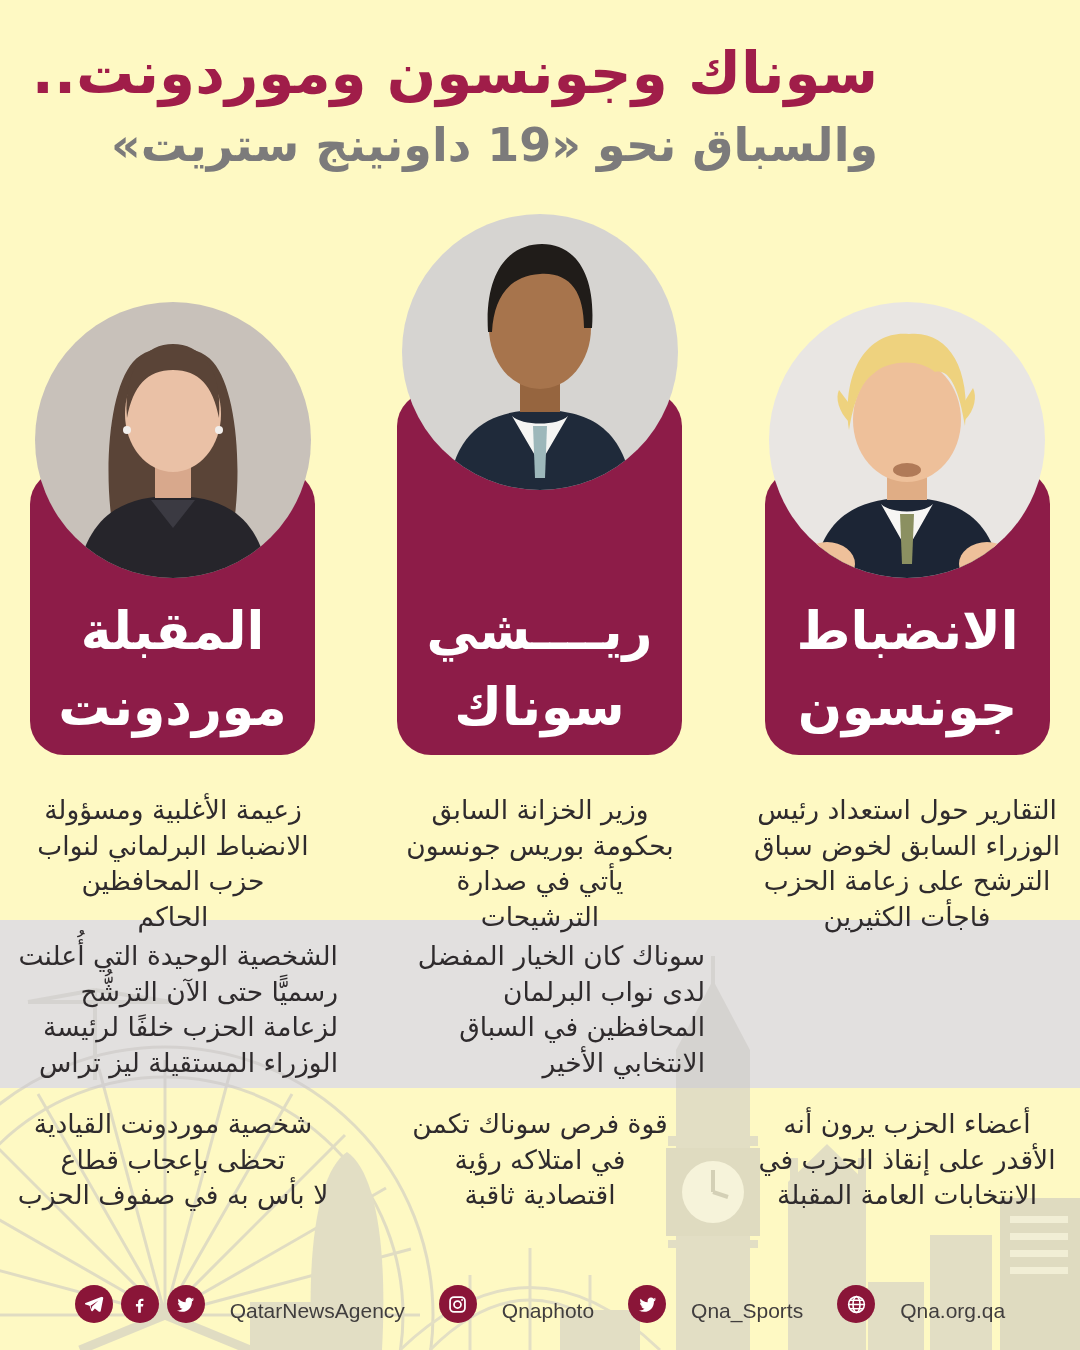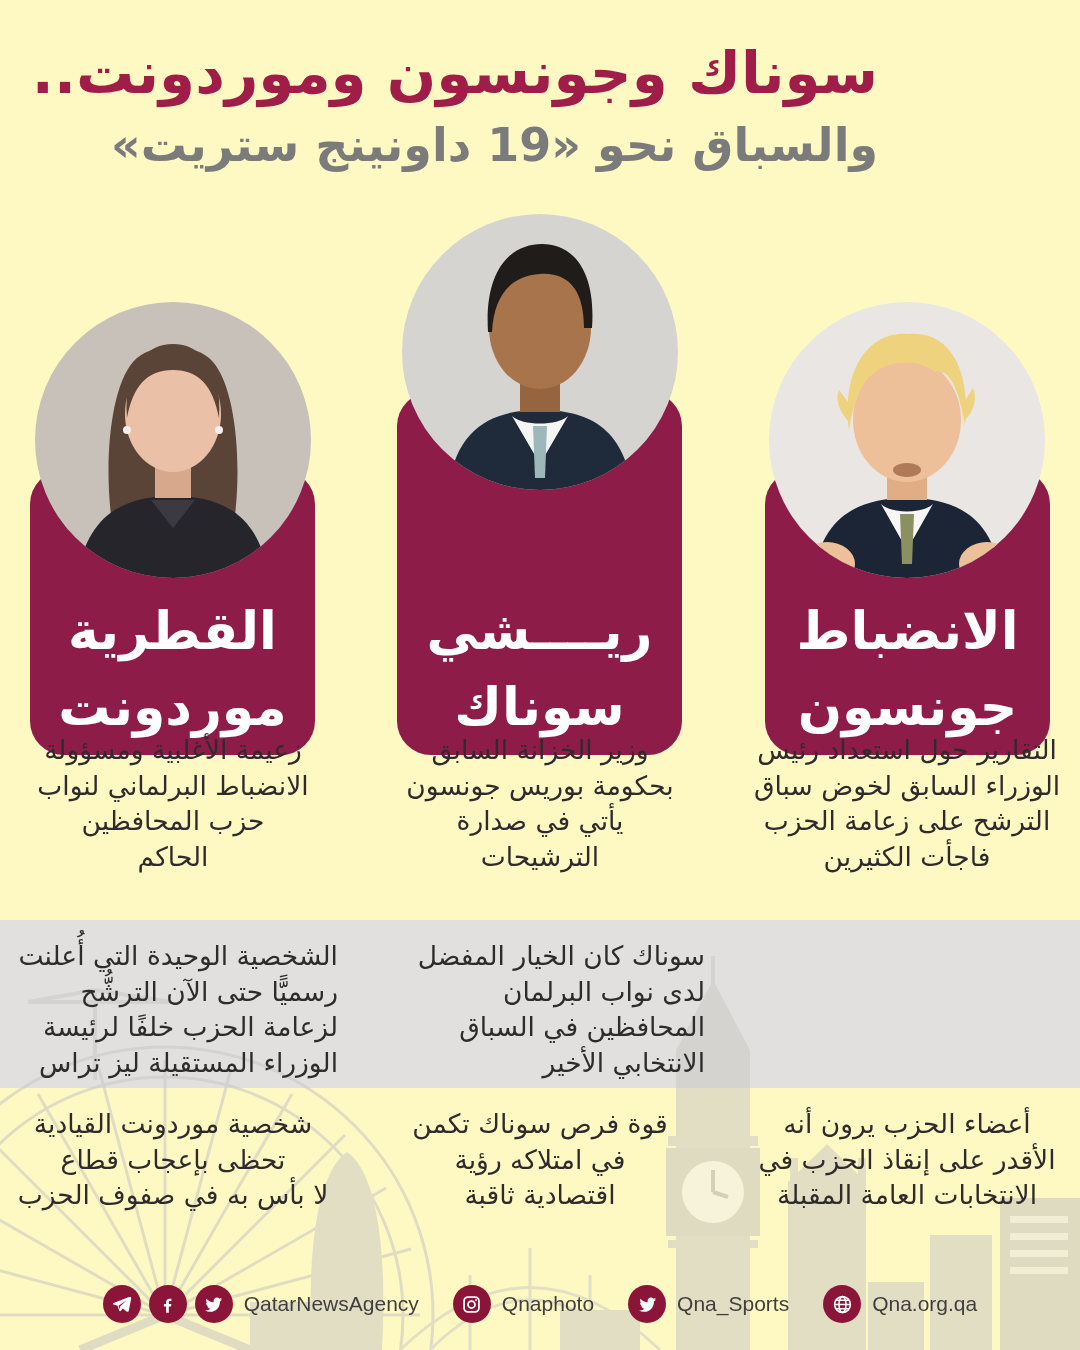--- a/index.html
+++ b/index.html
@@ -27,25 +27,25 @@
   .name{position:absolute;left:0;right:0;bottom:10px;text-align:center;color:#ffffff;
         font-size:52px;font-weight:bold;line-height:76px;white-space:pre-line;}
   .photo{position:absolute;width:276px;height:276px;border-radius:50%;overflow:hidden;}
   .photo svg{display:block;width:100%;height:100%;}
   .photo-sunak{left:402px;top:214px;}
   .photo-johnson{left:769px;top:302px;}
   .photo-mordaunt{left:35px;top:302px;}
   .para{position:absolute;width:330px;text-align:center;font-size:26.5px;line-height:35.5px;
         color:#2f2b2d;white-space:pre-line;font-weight:500;}
   .col-johnson{left:742px;} .col-sunak{left:375px;} .col-mordaunt{left:8px;}
-  .row-1{top:732px;} .row-2{top:938px;text-align:right;} .row-3{top:1106px;}
+  .row-1{top:792px;} .row-2{top:938px;text-align:right;} .row-3{top:1106px;}
   
   .footer{position:absolute;left:0;right:0;top:1285px;display:flex;direction:ltr;
           justify-content:center;align-items:center;gap:34px;}
-  .footer-group{display:flex;align-items:center;gap:11px;}
+  .footer-group{display:flex;align-items:flex-end;gap:25px;}
   .icon-circle{width:38px;height:38px;border-radius:50%;background:#8A1538;
                display:flex;align-items:center;justify-content:center;flex:0 0 auto;}
   .icon-circle svg{width:21px;height:21px;}
   .footer-label{font-size:21px;color:#413e3e;font-family:"Liberation Sans",sans-serif;}
   .icon-row{display:flex;gap:8px;}
 </style>
 </head>
 <body>
 
 <div class="canvas">
@@ -106,21 +106,21 @@
 
   <div class="name-card card-johnson">
     <div class="name">الانضباط
 جونسون</div>
   </div>
   <div class="name-card card-sunak">
     <div class="name">ريــــشي
 سوناك</div>
   </div>
   <div class="name-card card-mordaunt">
-    <div class="name">القطرية
+    <div class="name">المقبلة
 موردونت</div>
   </div>
 
   <div class="photo photo-johnson">
     <svg viewBox="0 0 276 276" aria-hidden="true">
       <rect width="276" height="276" fill="#e9e6e3"></rect>
       <path d="M44 276 C52 214 90 196 138 196 C186 196 224 214 232 276 Z" fill="#1c2535"></path>
       <path d="M112 202 L138 248 L164 202 C154 212 122 212 112 202 Z" fill="#f7f6f4"></path>
       <path d="M131 212 L145 212 L143 262 L133 262 Z" fill="#8b9061"></path>
       <rect x="118" y="152" width="40" height="46" fill="#e0ad85"></rect>

